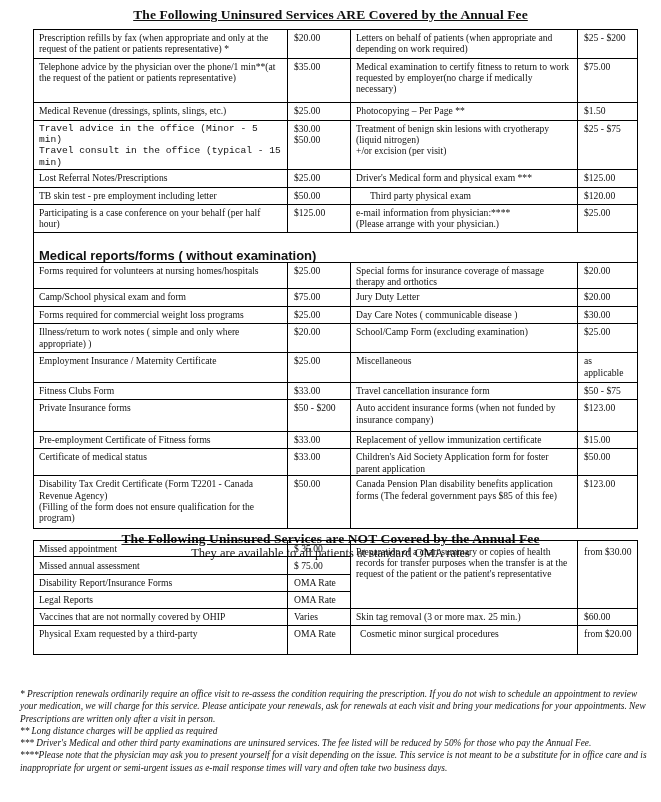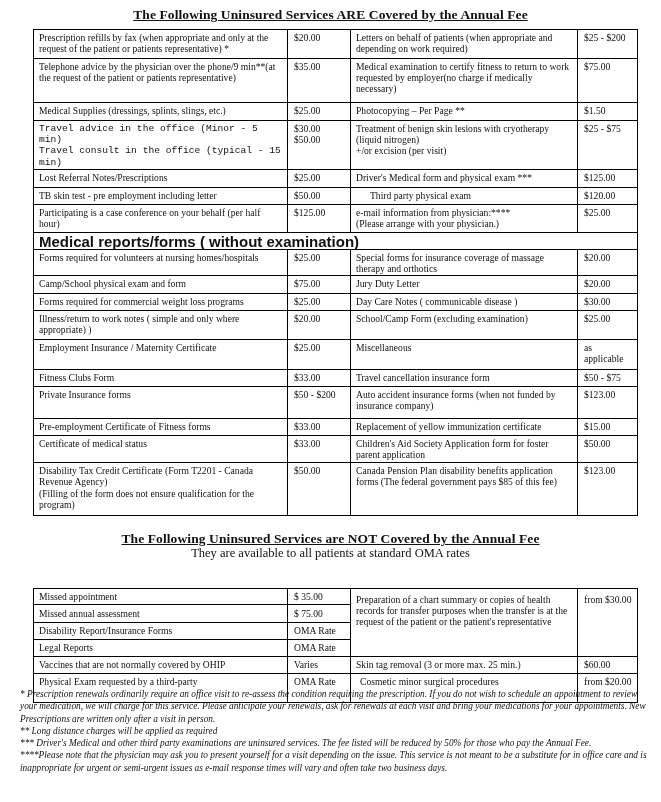--- a/index.html
+++ b/index.html
@@ -9,21 +9,21 @@
            font-family:"Liberation Serif", serif; font-weight:bold; font-size:13.5px;
            text-decoration:underline; letter-spacing:0.1px; }
   .subtitle { position:absolute; left:0; width:661px; text-align:center;
               font-size:12.5px; }
   table.fees { position:absolute; left:33px; width:604px; border-collapse:collapse;
                table-layout:fixed; font-size:9.6px; line-height:11.2px; }
   table.fees td { border:1.6px solid #000; vertical-align:top; padding:2px 4px 1px 5px;
                   overflow:hidden; }
   table.fees td.price { padding-left:6px; }
   table.fees td.section { font-family:"Liberation Sans", sans-serif; font-weight:bold;
-                          font-size:15px; padding-top:3px; }
+                          font-size:13px; padding-top:17px; }
   .footnotes { position:absolute; left:20px; top:688px; width:630px;
                font-style:italic; font-size:9.3px; line-height:12.3px; }
   .footnotes div { margin:0; }
 </style>
 </head>
 <body>
 
 <div class="title" style="top:7px;">The Following Uninsured Services ARE Covered by the Annual Fee</div>
 
 <table class="fees" id="covered-table" style="top:29px;">
@@ -34,27 +34,27 @@
       <col style="width:60px">
   </colgroup>
   <tbody id="covered-body">
       <tr style="height: 29px;">
         <td style="white-space: pre-line;">Prescription refills by fax (when appropriate and only at the request of the patient or patients representative) *</td>
         <td class="price" style="white-space: pre-line;">$20.00</td>
         <td style="white-space: pre-line;">Letters on behalf of patients (when appropriate and depending on work required)</td>
         <td class="price" style="white-space: pre-line;">$25 - $200</td>
       </tr>
       <tr style="height: 44px;">
-        <td style="white-space: pre-line;">Telephone advice by the physician over the phone/9 min**(at the request of the patient or patients representative)</td>
+        <td style="white-space: pre-line;">Telephone advice by the physician over the phone/1 min**(at the request of the patient or patients representative)</td>
         <td class="price" style="white-space: pre-line;">$35.00</td>
         <td style="white-space: pre-line;">Medical examination to certify fitness to return to   work requested by employer(no charge if medically necessary)</td>
         <td class="price" style="white-space: pre-line;">$75.00</td>
       </tr>
       <tr style="height: 18px;">
-        <td style="white-space: pre-line;">Medical Supplies (dressings, splints, slings, etc.)</td>
+        <td style="white-space: pre-line;">Medical Revenue (dressings, splints, slings, etc.)</td>
         <td class="price" style="white-space: pre-line;">$25.00</td>
         <td style="white-space: pre-line;">Photocopying – Per Page **</td>
         <td class="price" style="white-space: pre-line;">$1.50</td>
       </tr>
       <tr style="height: 41px;">
         <td style="white-space: pre-line; font-family: Liberation Mono, monospace;">Travel advice in the office (Minor - 5 min)
 Travel consult in the office (typical - 15 min)</td>
         <td class="price" style="white-space: pre-line;">$30.00
 $50.00</td>
         <td style="white-space: pre-line;">Treatment of benign skin lesions with cryotherapy (liquid nitrogen)
@@ -143,21 +143,21 @@
         <td class="price" style="white-space: pre-line;">$50.00</td>
         <td style="white-space: pre-line;">Canada Pension Plan disability benefits application forms (The federal government pays $85 of this fee)</td>
         <td class="price" style="white-space: pre-line;">$123.00</td>
       </tr>
     </tbody>
 </table>
 
 <div class="title" style="top:531px;">The Following Uninsured Services are NOT Covered by the Annual Fee</div>
 <div class="subtitle" style="top:546px;">They are available to all patients at standard OMA rates</div>
 
-<table class="fees" id="notcovered-table" style="top:588px;">
+<table class="fees" id="notcovered-table" style="top:540px;">
   <colgroup>
     <col style="width:254px">
       <col style="width:63px">
       <col style="width:227px">
       <col style="width:60px">
   </colgroup>
   <tbody>
     <tr style="height:16px">
       <td>Missed appointment</td>
       <td class="price">$ 35.00</td>

